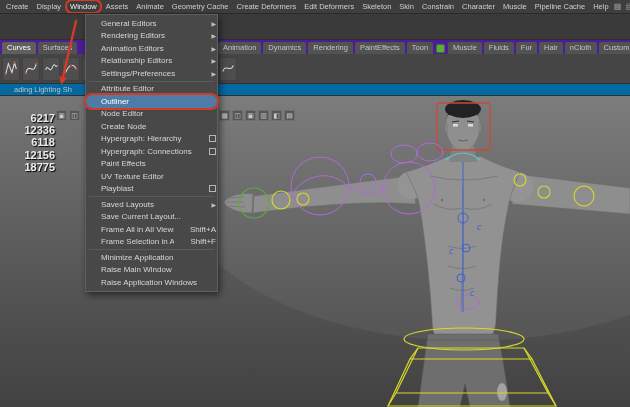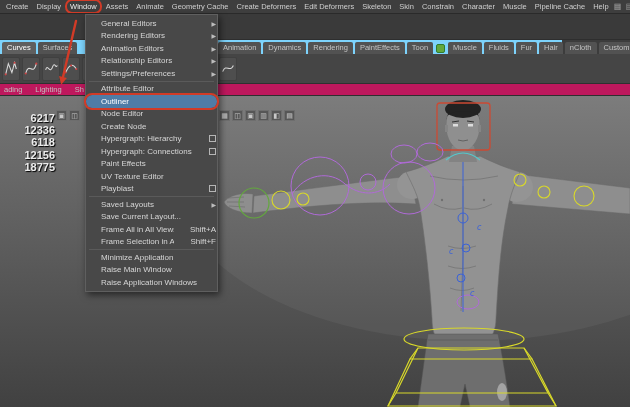--- a/index.html
+++ b/index.html
@@ -18,38 +18,38 @@
   .mb-item{font-size:7.5px;color:#cfcfcf;padding:6px 4px;line-height:11px;flex-shrink:0;cursor:default}
   .mb-item.boxed{border:2px solid var(--accent-red);border-radius:7px;padding:0 3px;color:#eee}
   .mb-icons{margin-left:auto;display:flex;gap:2px;padding-right:4px;flex-shrink:0}
   .mb-icon{width:10px;height:10px;font-size:8px;line-height:10px;color:#9a9a9a;text-align:center}
 
   
   .statusline{position:absolute;top:14px;left:0;width:630px;height:26px;background:#3a3a3a;
     border-bottom:1px solid #2e2e2e}
 
   
-  .shelftabs{position:absolute;top:40px;left:0;width:562px;height:14px;background:#7dd3fc}
+  .shelftabs{position:absolute;top:40px;left:0;width:630px;height:14px;background:#4c1d95}
   .left-tabs{position:absolute;left:2px;bottom:0;display:flex;gap:2px;align-items:flex-end}
   .tab{font-size:7.5px;color:#c4c4c4;background:#525252;padding:1px 5px;border-radius:2px 2px 0 0;line-height:10px;cursor:default}
   .tab.active{background:#5f5f5f;color:#fff}
   .right-tabs{position:absolute;left:218px;bottom:0;display:flex;gap:2px;align-items:flex-end}
   .green-icon{width:9px;height:9px;background:var(--rig-green);border:1px solid #2f7d2f;border-radius:2px;margin:0 1px 1px}
 
   
   .shelficons{position:absolute;top:54px;left:0;width:630px;height:30px;background:#454545;
     border-bottom:1px solid #303030}
   .shelf-group{position:absolute;top:3px;left:2px;display:flex;gap:2px}
   .shelf-group.right{left:219px}
   .shelf-icon{width:18px;height:24px;background:#4e4e4e;border:1px solid #404040;border-radius:2px}
 
   
   .viewport{position:absolute;top:84px;left:0;width:630px;height:323px;background:#4a4a4a}
-  .panelmenu{height:12px;background:#be185d;border-bottom:1px solid #2f2f2f;display:flex;gap:13px;
-    padding-left:4px;font-size:7.5px;color:#c0c0c0;line-height:11px}
+  .panelmenu{height:12px;background:#0369a1;border-bottom:1px solid #2f2f2f;display:flex;gap:2px;
+    padding-left:14px;font-size:7.5px;color:#c0c0c0;line-height:11px}
   .view{position:absolute;top:12px;left:0;width:630px;height:311px;overflow:hidden}
   .scene{display:block}
   .pt-icons{position:absolute;display:flex;gap:2px;top:14px}
   .pt-icons.left{left:56px}
   .pt-icons.right{left:219px}
   .pt-icon{width:11px;height:11px;background:#565656;border:1px solid #6e6e6e;color:#c8c8c8;
     font-size:7px;line-height:9px;text-align:center}
   .hud{position:absolute;top:16px;left:0;width:55px;text-align:right;font-size:11px;font-weight:bold;
     color:#ececec;line-height:12.2px;text-shadow:1px 1px 1px #000}
 

